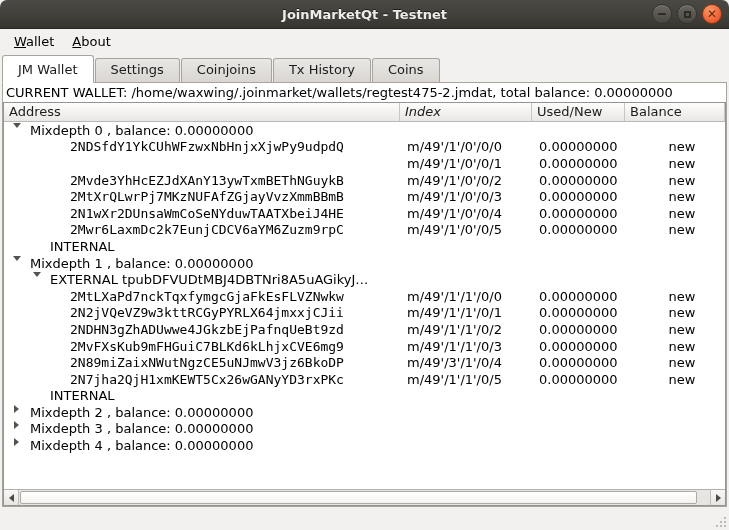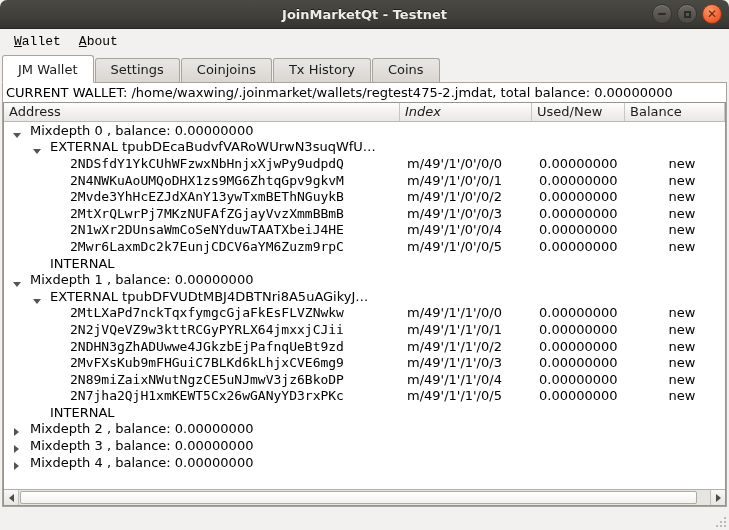--- a/index.html
+++ b/index.html
@@ -39,21 +39,21 @@
     border:1px solid #8f3410;
   }
   .glyph-min{width:8px;height:2px;background:#2c2b27;border-radius:1px;}
   .glyph-max{width:7px;height:7px;border:2px solid #2c2b27;}
   .glyph-close{color:#6b2508;font-size:12px;font-weight:bold;line-height:1;transform:translateY(-0.5px);}
   
   .menubar{
     height:25px;flex:0 0 25px;display:flex;align-items:center;
     background:var(--window-bg,#f2f1f0);padding-left:5px;
   }
-  .menu-item{padding:2px 9px;cursor:pointer;font-family:Liberation Mono, monospace;}
+  .menu-item{padding:2px 9px;cursor:pointer;}
   .menu-item u{text-decoration:underline;}
   
   .tabbar{
     height:28px;flex:0 0 28px;display:flex;align-items:flex-end;
     padding-left:2px;position:relative;z-index:2;
   }
   .tab{
     height:24px;line-height:22px;padding:0 15px;margin-right:1px;
     background:linear-gradient(#e9e7e4,#d9d6d2);
     border:1px solid #a7a49e;border-bottom:none;
@@ -84,21 +84,21 @@
     flex:0 0 19px;display:flex;
     background:linear-gradient(#fdfdfc,var(--header-bg,#e9e7e5));
     border-bottom:1px solid #bcb9b4;
   }
   .hcell{
     line-height:18px;padding-left:5px;color:#1c1c1c;
     border-right:1px solid #c9c6c1;overflow:hidden;white-space:nowrap;
   }
   .tree-body{flex:1;min-height:0;overflow:hidden;background:#fff;}
   .trow{height:16.6px;display:flex;align-items:center;cursor:default;}
-  .c-addr{flex:0 0 396px;width:396px;display:flex;align-items:flex-end;overflow:hidden;white-space:nowrap;}
+  .c-addr{flex:0 0 396px;width:396px;display:flex;align-items:flex-start;overflow:hidden;white-space:nowrap;}
   .c-idx{flex:0 0 132px;padding-left:7px;overflow:hidden;white-space:nowrap;}
   .c-bal{flex:0 0 100px;padding-left:7px;overflow:hidden;white-space:nowrap;}
   .c-use{flex:1;padding-left:7px;overflow:hidden;white-space:nowrap;text-align:center;}
   .indent{flex:0 0 auto;height:1px;}
   .arrslot{flex:0 0 20px;display:flex;align-items:center;}
   .tri-open{width:0;height:0;border-left:4px solid transparent;border-right:4px solid transparent;border-top:5px solid #55534d;margin-left:3px;}
   .tri-closed{width:0;height:0;border-top:4px solid transparent;border-bottom:4px solid transparent;border-left:5px solid #55534d;margin-left:4px;}
   .atxt{white-space:nowrap;}
   .mono{font-family:"DejaVu Sans Mono","Liberation Mono",monospace;font-size:13px;}
   
@@ -180,118 +180,105 @@
                 <span class="tri-open"></span>
               </span>
               <span class="atxt">Mixdepth 0 , balance: 0.00000000</span>
             </div>
             <div class="c-idx"></div>
             <div class="c-bal"></div>
             <div class="c-use"></div>
           </div>
           <div class="trow">
             <div class="c-addr">
+              <span class="indent" style="flex: 0 0 46px;"></span>
+              <span class="arrslot"></span>
+              <span class="atxt mono">2NDSfdY1YkCUhWFzwxNbHnjxXjwPy9udpdQ</span>
+            </div>
+            <div class="c-idx">m/49'/1'/0'/0/0</div>
+            <div class="c-bal">0.00000000</div>
+            <div class="c-use">new</div>
+          </div>
+          <div class="trow">
+            <div class="c-addr">
+              <span class="indent" style="flex: 0 0 46px;"></span>
+              <span class="arrslot"></span>
+            </div>
+            <div class="c-idx">m/49'/1'/0'/0/1</div>
+            <div class="c-bal">0.00000000</div>
+            <div class="c-use">new</div>
+          </div>
+          <div class="trow">
+            <div class="c-addr">
+              <span class="indent" style="flex: 0 0 46px;"></span>
+              <span class="arrslot"></span>
+              <span class="atxt mono">2Mvde3YhHcEZJdXAnY13ywTxmBEThNGuykB</span>
+            </div>
+            <div class="c-idx">m/49'/1'/0'/0/2</div>
+            <div class="c-bal">0.00000000</div>
+            <div class="c-use">new</div>
+          </div>
+          <div class="trow">
+            <div class="c-addr">
+              <span class="indent" style="flex: 0 0 46px;"></span>
+              <span class="arrslot"></span>
+              <span class="atxt mono">2MtXrQLwrPj7MKzNUFAfZGjayVvzXmmBBmB</span>
+            </div>
+            <div class="c-idx">m/49'/1'/0'/0/3</div>
+            <div class="c-bal">0.00000000</div>
+            <div class="c-use">new</div>
+          </div>
+          <div class="trow">
+            <div class="c-addr">
+              <span class="indent" style="flex: 0 0 46px;"></span>
+              <span class="arrslot"></span>
+              <span class="atxt mono">2N1wXr2DUnsaWmCoSeNYduwTAATXbeiJ4HE</span>
+            </div>
+            <div class="c-idx">m/49'/1'/0'/0/4</div>
+            <div class="c-bal">0.00000000</div>
+            <div class="c-use">new</div>
+          </div>
+          <div class="trow">
+            <div class="c-addr">
+              <span class="indent" style="flex: 0 0 46px;"></span>
+              <span class="arrslot"></span>
+              <span class="atxt mono">2Mwr6LaxmDc2k7EunjCDCV6aYM6Zuzm9rpC</span>
+            </div>
+            <div class="c-idx">m/49'/1'/0'/0/5</div>
+            <div class="c-bal">0.00000000</div>
+            <div class="c-use">new</div>
+          </div>
+          <div class="trow">
+            <div class="c-addr">
               <span class="indent" style="flex: 0 0 26px;"></span>
+              <span class="arrslot"></span>
+              <span class="atxt">INTERNAL</span>
+            </div>
+            <div class="c-idx"></div>
+            <div class="c-bal"></div>
+            <div class="c-use"></div>
+          </div>
+          <div class="trow">
+            <div class="c-addr">
+              <span class="indent" style="flex: 0 0 6px;"></span>
               <span class="arrslot">
                 <span class="tri-open"></span>
               </span>
-              <span class="atxt">EXTERNAL tpubDEcaBudvfVARoWUrwN3suqWfU…</span>
-            </div>
-            <div class="c-idx"></div>
-            <div class="c-bal"></div>
-            <div class="c-use"></div>
-          </div>
-          <div class="trow">
-            <div class="c-addr">
-              <span class="indent" style="flex: 0 0 46px;"></span>
-              <span class="arrslot"></span>
-              <span class="atxt mono">2NDSfdY1YkCUhWFzwxNbHnjxXjwPy9udpdQ</span>
-            </div>
-            <div class="c-idx">m/49'/1'/0'/0/0</div>
-            <div class="c-bal">0.00000000</div>
-            <div class="c-use">new</div>
-          </div>
-          <div class="trow">
-            <div class="c-addr">
-              <span class="indent" style="flex: 0 0 46px;"></span>
-              <span class="arrslot"></span>
-              <span class="atxt mono">2N4NWKuAoUMQoDHX1zs9MG6ZhtqGpv9gkvM</span>
-            </div>
-            <div class="c-idx">m/49'/1'/0'/0/1</div>
-            <div class="c-bal">0.00000000</div>
-            <div class="c-use">new</div>
-          </div>
-          <div class="trow">
-            <div class="c-addr">
-              <span class="indent" style="flex: 0 0 46px;"></span>
-              <span class="arrslot"></span>
-              <span class="atxt mono">2Mvde3YhHcEZJdXAnY13ywTxmBEThNGuykB</span>
-            </div>
-            <div class="c-idx">m/49'/1'/0'/0/2</div>
-            <div class="c-bal">0.00000000</div>
-            <div class="c-use">new</div>
-          </div>
-          <div class="trow">
-            <div class="c-addr">
-              <span class="indent" style="flex: 0 0 46px;"></span>
-              <span class="arrslot"></span>
-              <span class="atxt mono">2MtXrQLwrPj7MKzNUFAfZGjayVvzXmmBBmB</span>
-            </div>
-            <div class="c-idx">m/49'/1'/0'/0/3</div>
-            <div class="c-bal">0.00000000</div>
-            <div class="c-use">new</div>
-          </div>
-          <div class="trow">
-            <div class="c-addr">
-              <span class="indent" style="flex: 0 0 46px;"></span>
-              <span class="arrslot"></span>
-              <span class="atxt mono">2N1wXr2DUnsaWmCoSeNYduwTAATXbeiJ4HE</span>
-            </div>
-            <div class="c-idx">m/49'/1'/0'/0/4</div>
-            <div class="c-bal">0.00000000</div>
-            <div class="c-use">new</div>
-          </div>
-          <div class="trow">
-            <div class="c-addr">
-              <span class="indent" style="flex: 0 0 46px;"></span>
-              <span class="arrslot"></span>
-              <span class="atxt mono">2Mwr6LaxmDc2k7EunjCDCV6aYM6Zuzm9rpC</span>
-            </div>
-            <div class="c-idx">m/49'/1'/0'/0/5</div>
-            <div class="c-bal">0.00000000</div>
-            <div class="c-use">new</div>
+              <span class="atxt">Mixdepth 1 , balance: 0.00000000</span>
+            </div>
+            <div class="c-idx"></div>
+            <div class="c-bal"></div>
+            <div class="c-use"></div>
           </div>
           <div class="trow">
             <div class="c-addr">
               <span class="indent" style="flex: 0 0 26px;"></span>
-              <span class="arrslot"></span>
-              <span class="atxt">INTERNAL</span>
-            </div>
-            <div class="c-idx"></div>
-            <div class="c-bal"></div>
-            <div class="c-use"></div>
-          </div>
-          <div class="trow">
-            <div class="c-addr">
-              <span class="indent" style="flex: 0 0 6px;"></span>
               <span class="arrslot">
                 <span class="tri-open"></span>
               </span>
-              <span class="atxt">Mixdepth 1 , balance: 0.00000000</span>
-            </div>
-            <div class="c-idx"></div>
-            <div class="c-bal"></div>
-            <div class="c-use"></div>
-          </div>
-          <div class="trow">
-            <div class="c-addr">
-              <span class="indent" style="flex: 0 0 26px;"></span>
-              <span class="arrslot">
-                <span class="tri-open"></span>
-              </span>
               <span class="atxt">EXTERNAL tpubDFVUDtMBJ4DBTNri8A5uAGikyJ…</span>
             </div>
             <div class="c-idx"></div>
             <div class="c-bal"></div>
             <div class="c-use"></div>
           </div>
           <div class="trow">
             <div class="c-addr">
               <span class="indent" style="flex: 0 0 46px;"></span>
               <span class="arrslot"></span>
@@ -330,21 +317,21 @@
             <div class="c-idx">m/49'/1'/1'/0/3</div>
             <div class="c-bal">0.00000000</div>
             <div class="c-use">new</div>
           </div>
           <div class="trow">
             <div class="c-addr">
               <span class="indent" style="flex: 0 0 46px;"></span>
               <span class="arrslot"></span>
               <span class="atxt mono">2N89miZaixNWutNgzCE5uNJmwV3jz6BkoDP</span>
             </div>
-            <div class="c-idx">m/49'/1'/1'/0/4</div>
+            <div class="c-idx">m/49'/3'/1'/0/4</div>
             <div class="c-bal">0.00000000</div>
             <div class="c-use">new</div>
           </div>
           <div class="trow">
             <div class="c-addr">
               <span class="indent" style="flex: 0 0 46px;"></span>
               <span class="arrslot"></span>
               <span class="atxt mono">2N7jha2QjH1xmKEWT5Cx26wGANyYD3rxPKc</span>
             </div>
             <div class="c-idx">m/49'/1'/1'/0/5</div>

